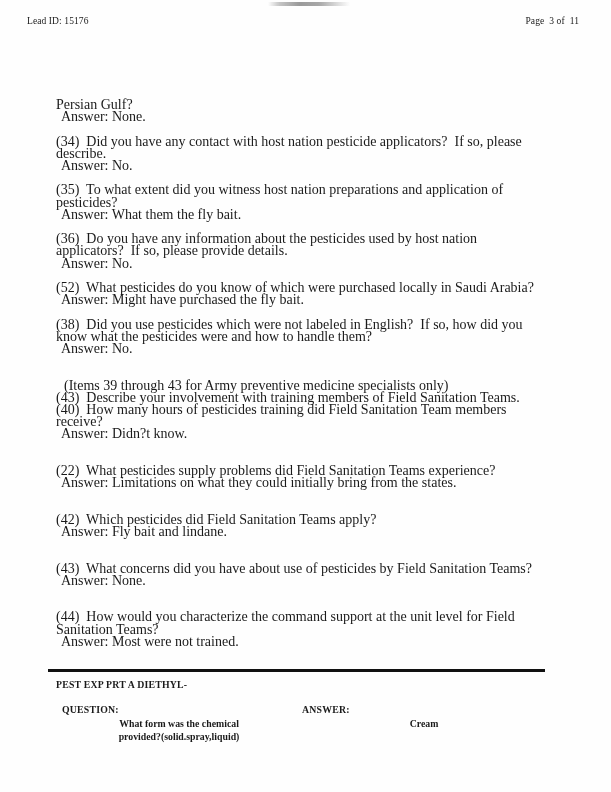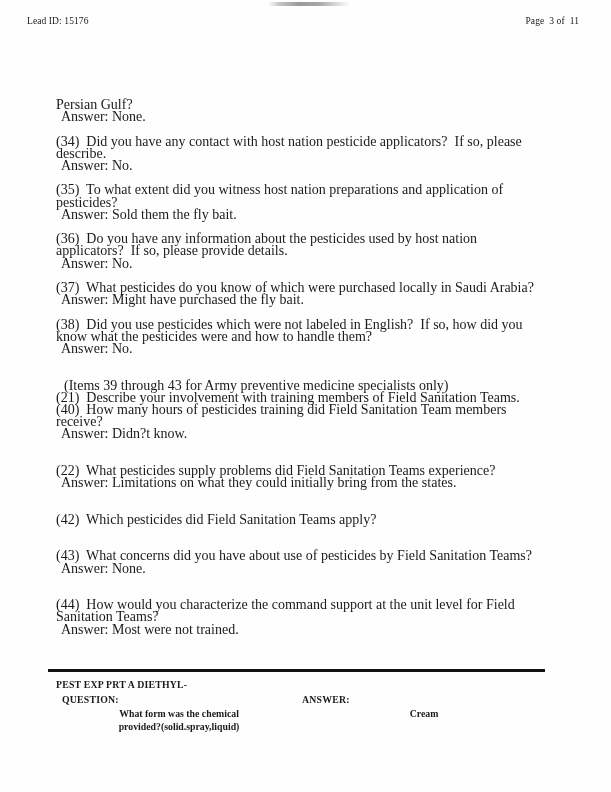--- a/index.html
+++ b/index.html
@@ -89,21 +89,21 @@
     position: absolute;
     top: 678px;
     left: 56px;
     width: 490px;
     font-size: 9.8px;
     line-height: 13px;
   }
   .pest-title {
     font-weight: bold;
     letter-spacing: 0.2px;
-    margin-bottom: 2px;
+    margin-bottom: 12px;
   }
   .qa-table {
     width: 100%;
     border-collapse: collapse;
     table-layout: fixed;
   }
   .qa-table col.c-q { width: 246px; }
   .qa-table col.c-a { width: 244px; }
   .qa-table th {
     text-align: left;
@@ -140,58 +140,59 @@
       <div class="a-line">Answer: None.</div>
     </div>
 
     <div class="qa-block">
       <div class="q-line">(34)  Did you have any contact with host nation pesticide applicators?  If so, please describe.</div>
       <div class="a-line">Answer: No.</div>
     </div>
 
     <div class="qa-block">
       <div class="q-line">(35)  To what extent did you witness host nation preparations and application of pesticides?</div>
-      <div class="a-line">Answer: Sold them the fly bait.</div>
+      <div class="a-line">Answer: What them the fly bait.</div>
     </div>
 
     <div class="qa-block">
       <div class="q-line">(36)  Do you have any information about the pesticides used by host nation applicators?  If so, please provide details.</div>
       <div class="a-line">Answer: No.</div>
     </div>
 
     <div class="qa-block">
-      <div class="q-line">(37)  What pesticides do you know of which were purchased locally in Saudi Arabia?</div>
+      <div class="q-line">(52)  What pesticides do you know of which were purchased locally in Saudi Arabia?</div>
       <div class="a-line">Answer: Might have purchased the fly bait.</div>
     </div>
 
     <div class="qa-block">
       <div class="q-line">(38)  Did you use pesticides which were not labeled in English?  If so, how did you know what the pesticides were and how to handle them?</div>
       <div class="a-line">Answer: No.</div>
     </div>
 
     <div class="spacer-sm"></div>
 
     <div class="qa-block">
       <div class="note-line">(Items 39 through 43 for Army preventive medicine specialists only)</div>
-      <div class="q-line">(21)  Describe your involvement with training members of Field Sanitation Teams.</div>
+      <div class="q-line">(43)  Describe your involvement with training members of Field Sanitation Teams.</div>
       <div class="q-line">(40)  How many hours of pesticides training did Field Sanitation Team members receive?</div>
       <div class="a-line">Answer: Didn?t know.</div>
     </div>
 
     <div class="spacer-sm"></div>
 
     <div class="qa-block">
       <div class="q-line">(22)  What pesticides supply problems did Field Sanitation Teams experience?</div>
       <div class="a-line">Answer: Limitations on what they could initially bring from the states.</div>
     </div>
 
     <div class="spacer-sm"></div>
 
     <div class="qa-block">
       <div class="q-line">(42)  Which pesticides did Field Sanitation Teams apply?</div>
+      <div class="a-line">Answer: Fly bait and lindane.</div>
     </div>
 
     <div class="spacer-sm"></div>
 
     <div class="qa-block">
       <div class="q-line">(43)  What concerns did you have about use of pesticides by Field Sanitation Teams?</div>
       <div class="a-line">Answer: None.</div>
     </div>
 
     <div class="spacer-sm"></div>

